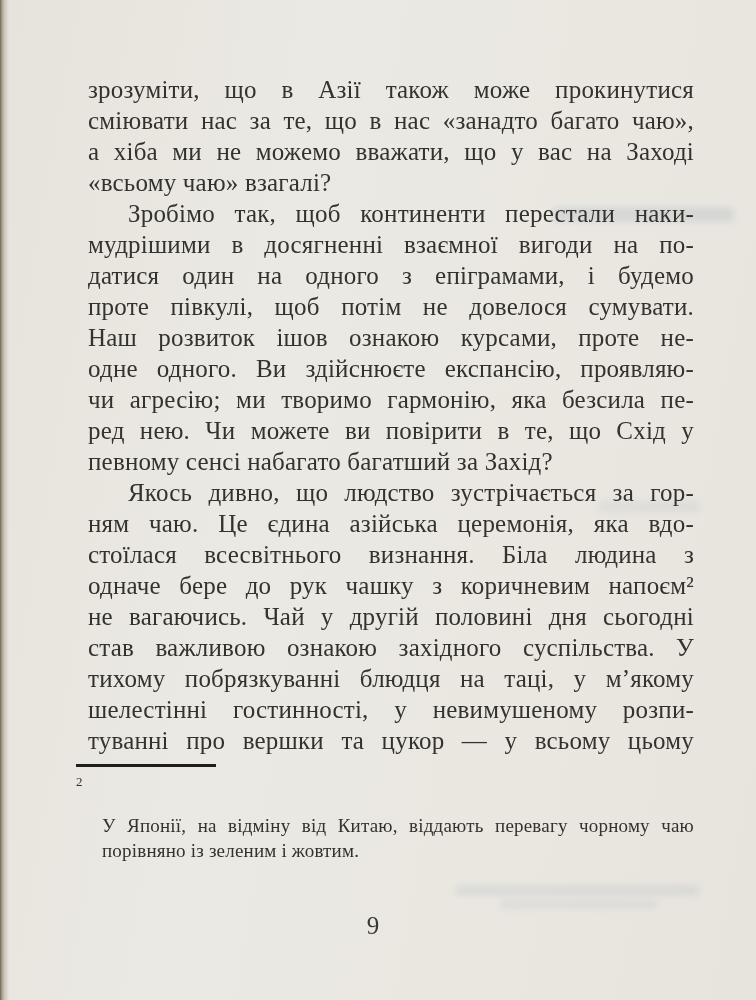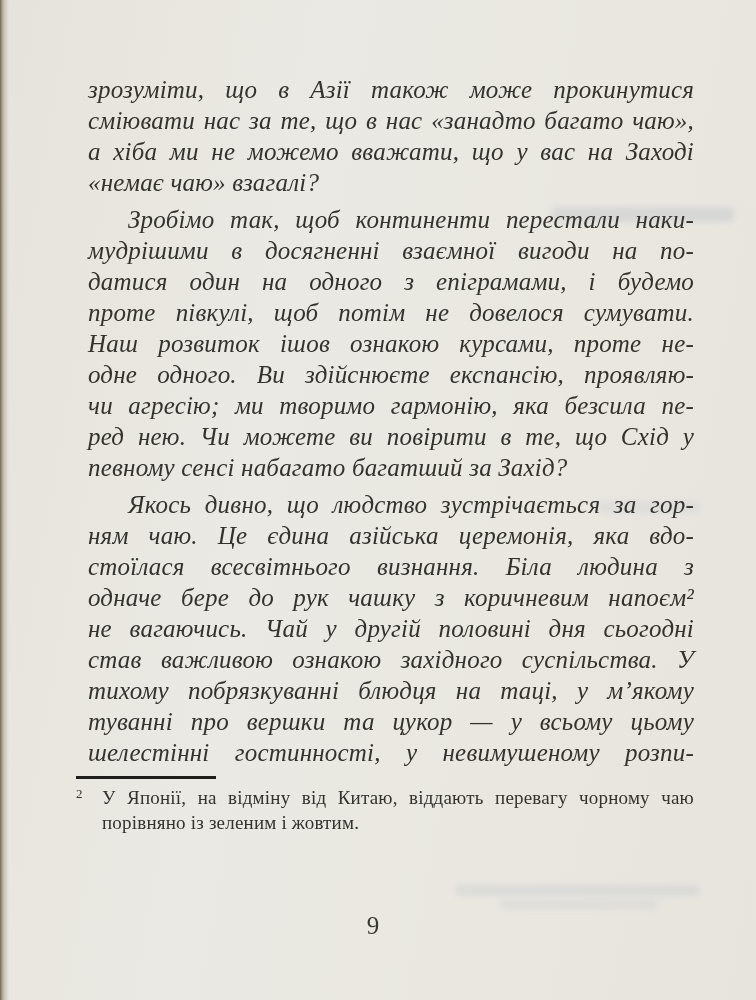--- a/index.html
+++ b/index.html
@@ -47,23 +47,22 @@
   }
   .paragraph { margin: 0; padding: 0; }
   .line {
     font-size: 25px;
     line-height: 31px;
     letter-spacing: 0.2px;
     white-space: normal;
     text-align: justify;
     text-align-last: justify;
     text-justify: inter-word;
-    font-style: italic;
   }
-  .line.indent { text-indent: 40px; margin-top: 6px; }
+  .line.indent { text-indent: 40px; }
   .line.short { text-align-last: left; }
 
   .footnote-rule {
     margin: 8px 0 6px -12px;
     width: 140px;
     height: 0;
     border-top: 3px solid #201e1a;
   }
   .footnote {
     display: flex;
@@ -71,21 +70,21 @@
     align-items: flex-start;
   }
   .footnote-marker {
     font-size: 13px;
     line-height: 25px;
     vertical-align: super;
     width: 26px;
     flex: 0 0 26px;
     transform: translateY(-4px);
   }
-  .footnote-lines { flex: 1 1 auto; }
+  .footnote-lines { flex: 1 1 auto; margin-top: 40px; }
   .footnote-line {
     font-size: 19px;
     line-height: 25px;
     letter-spacing: 0.2px;
     text-align: justify;
     text-align-last: justify;
   }
   .footnote-line.short { text-align-last: left; }
 
   .page-number {
@@ -107,21 +106,21 @@
 <div class="ghost g2"></div>
 <div class="ghost g3"></div>
 <div class="ghost g4"></div>
 
 <main class="text-block">
 
   <div class="paragraph">
     <div class="line">зрозуміти, що в Азії також може прокинутися</div>
     <div class="line">сміювати нас за те, що в нас «занадто багато чаю»,</div>
     <div class="line">а хіба ми не можемо вважати, що у вас на Заході</div>
-    <div class="line short">«немає чаю» взагалі?</div>
+    <div class="line short">«всьому чаю» взагалі?</div>
   </div>
 
   <div class="paragraph">
     <div class="line indent">Зробімо так, щоб континенти перестали наки-</div>
     <div class="line">мудрішими в досягненні взаємної вигоди на по-</div>
     <div class="line">датися один на одного з епіграмами, і будемо</div>
     <div class="line">проте півкулі, щоб потім не довелося сумувати.</div>
     <div class="line">Наш розвиток ішов ознакою курсами, проте не-</div>
     <div class="line">одне одного. Ви здійснюєте експансію, проявляю-</div>
     <div class="line">чи агресію; ми творимо гармонію, яка безсила пе-</div>
@@ -130,22 +129,22 @@
   </div>
 
   <div class="paragraph">
     <div class="line indent">Якось дивно, що людство зустрічається за гор-</div>
     <div class="line">ням чаю. Це єдина азійська церемонія, яка вдо-</div>
     <div class="line">стоїлася всесвітнього визнання. Біла людина з</div>
     <div class="line">одначе бере до рук чашку з коричневим напоєм²</div>
     <div class="line">не вагаючись. Чай у другій половині дня сьогодні</div>
     <div class="line">став важливою ознакою західного суспільства. У</div>
     <div class="line">тихому побрязкуванні блюдця на таці, у м’якому</div>
+    <div class="line">шелестінні гостинності, у невимушеному розпи-</div>
     <div class="line">туванні про вершки та цукор — у всьому цьому</div>
-    <div class="line">шелестінні гостинності, у невимушеному розпи-</div>
   </div>
 
   <div class="footnote-rule"></div>
 
   <div class="footnote">
     <span class="footnote-marker">2</span>
     <span class="footnote-lines">
       <span class="footnote-line" style="display:block">У Японії, на відміну від Китаю, віддають перевагу чорному чаю</span>
       <span class="footnote-line short" style="display:block">порівняно із зеленим і жовтим.</span>
     </span>

